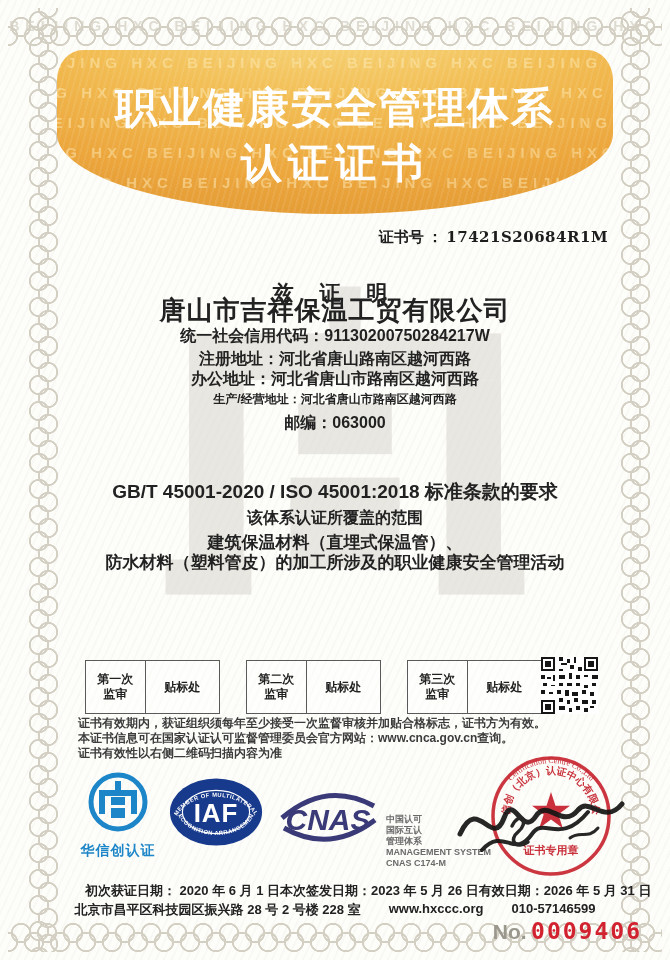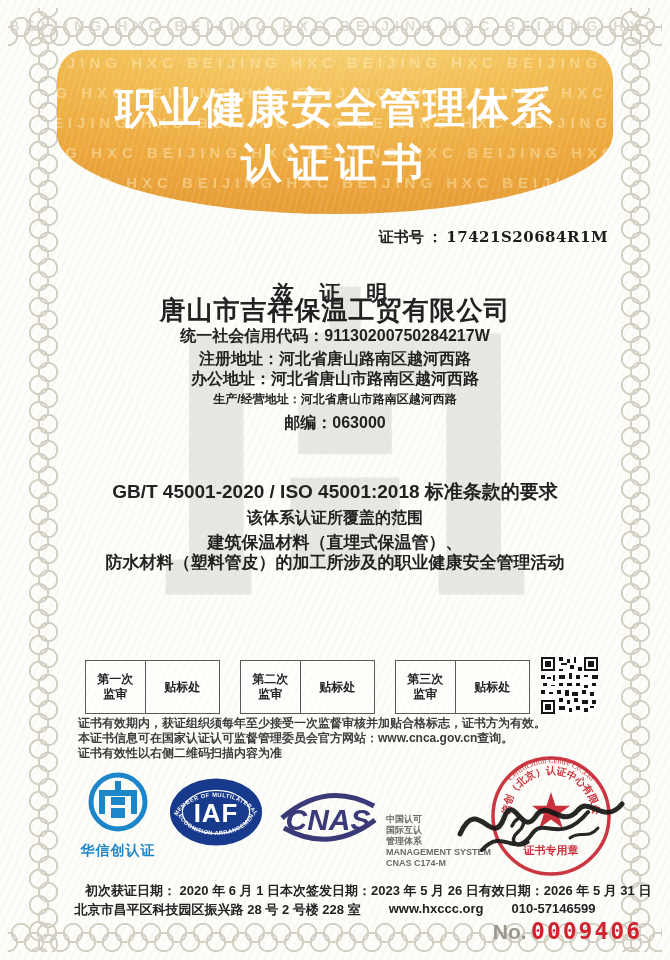--- a/index.html
+++ b/index.html
@@ -55,21 +55,21 @@
   .t-reg    {top:349px;font-size:16px;font-weight:bold;}
   .t-office {top:369px;font-size:16px;font-weight:bold;}
   .t-prod   {top:391px;font-size:12px;font-weight:bold;}
   .t-post   {top:413px;font-size:16px;font-weight:bold;}
   .t-conform{top:456px;font-size:16px;font-weight:600;}
   .t-standard{top:479px;font-size:19px;font-weight:bold;}
   .t-scopeh {top:508px;font-size:16px;font-weight:600;}
   .t-scope1 {top:531px;font-size:17px;font-weight:bold;}
   .t-scope2 {top:551px;font-size:17px;font-weight:bold;}
   
-  .audit-row{position:absolute;z-index:4;left:85px;top:660px;display:flex;gap:20px;border-radius:6px;}
+  .audit-row{position:absolute;z-index:4;left:85px;top:660px;display:flex;gap:26px;border-radius:6px;}
   .audit-box{display:flex;width:133px;height:52px;border:1px solid #5a5a5a;background:rgba(255,255,255,.4);}
   .audit-box .c1{width:44%;border-right:1px solid #5a5a5a;display:flex;flex-direction:column;
     align-items:center;justify-content:center;font-size:12px;font-weight:bold;line-height:15px;}
   .audit-box .c2{flex:1;display:flex;align-items:center;justify-content:center;font-size:12px;font-weight:bold;}
   .qr{position:absolute;z-index:4;left:541px;top:657px;width:57px;height:57px;}
   
   .notes{position:absolute;z-index:4;left:78px;top:716px;font-size:12px;font-weight:bold;
     color:#3c3c3c;line-height:15px;white-space:nowrap;}
   
   .logo-hxc{position:absolute;z-index:4;left:72px;top:770px;width:92px;text-align:center;}

